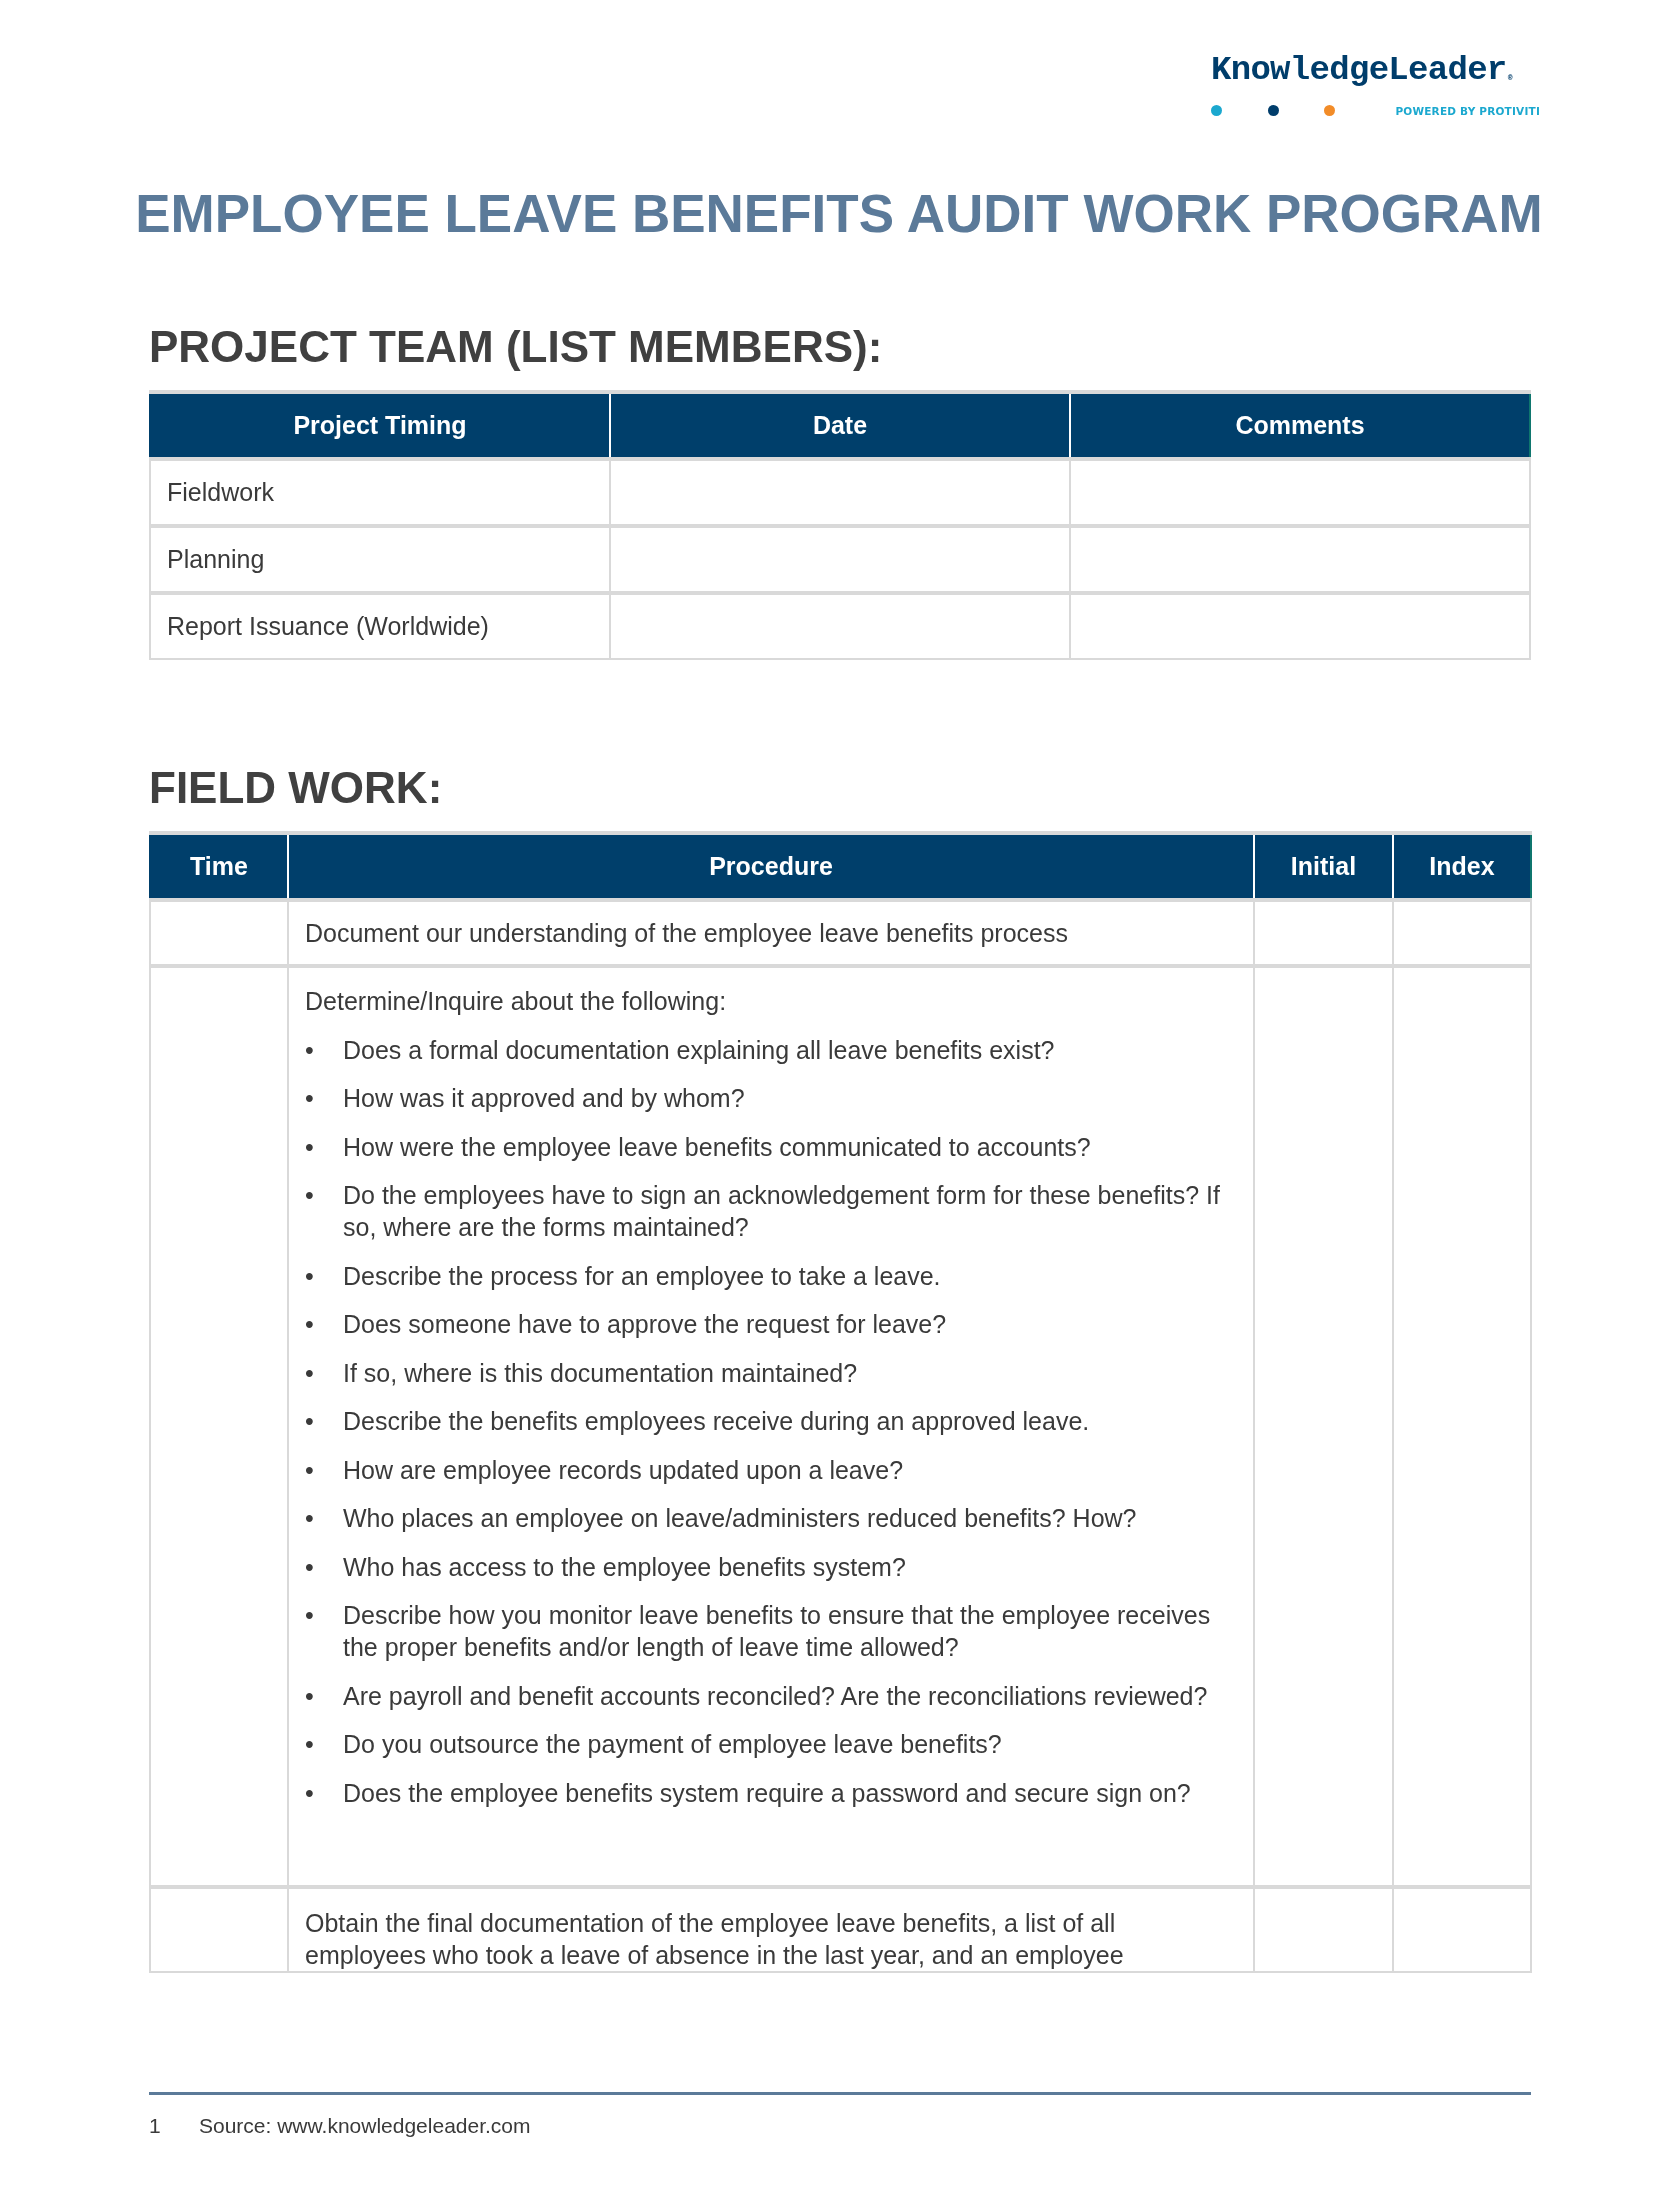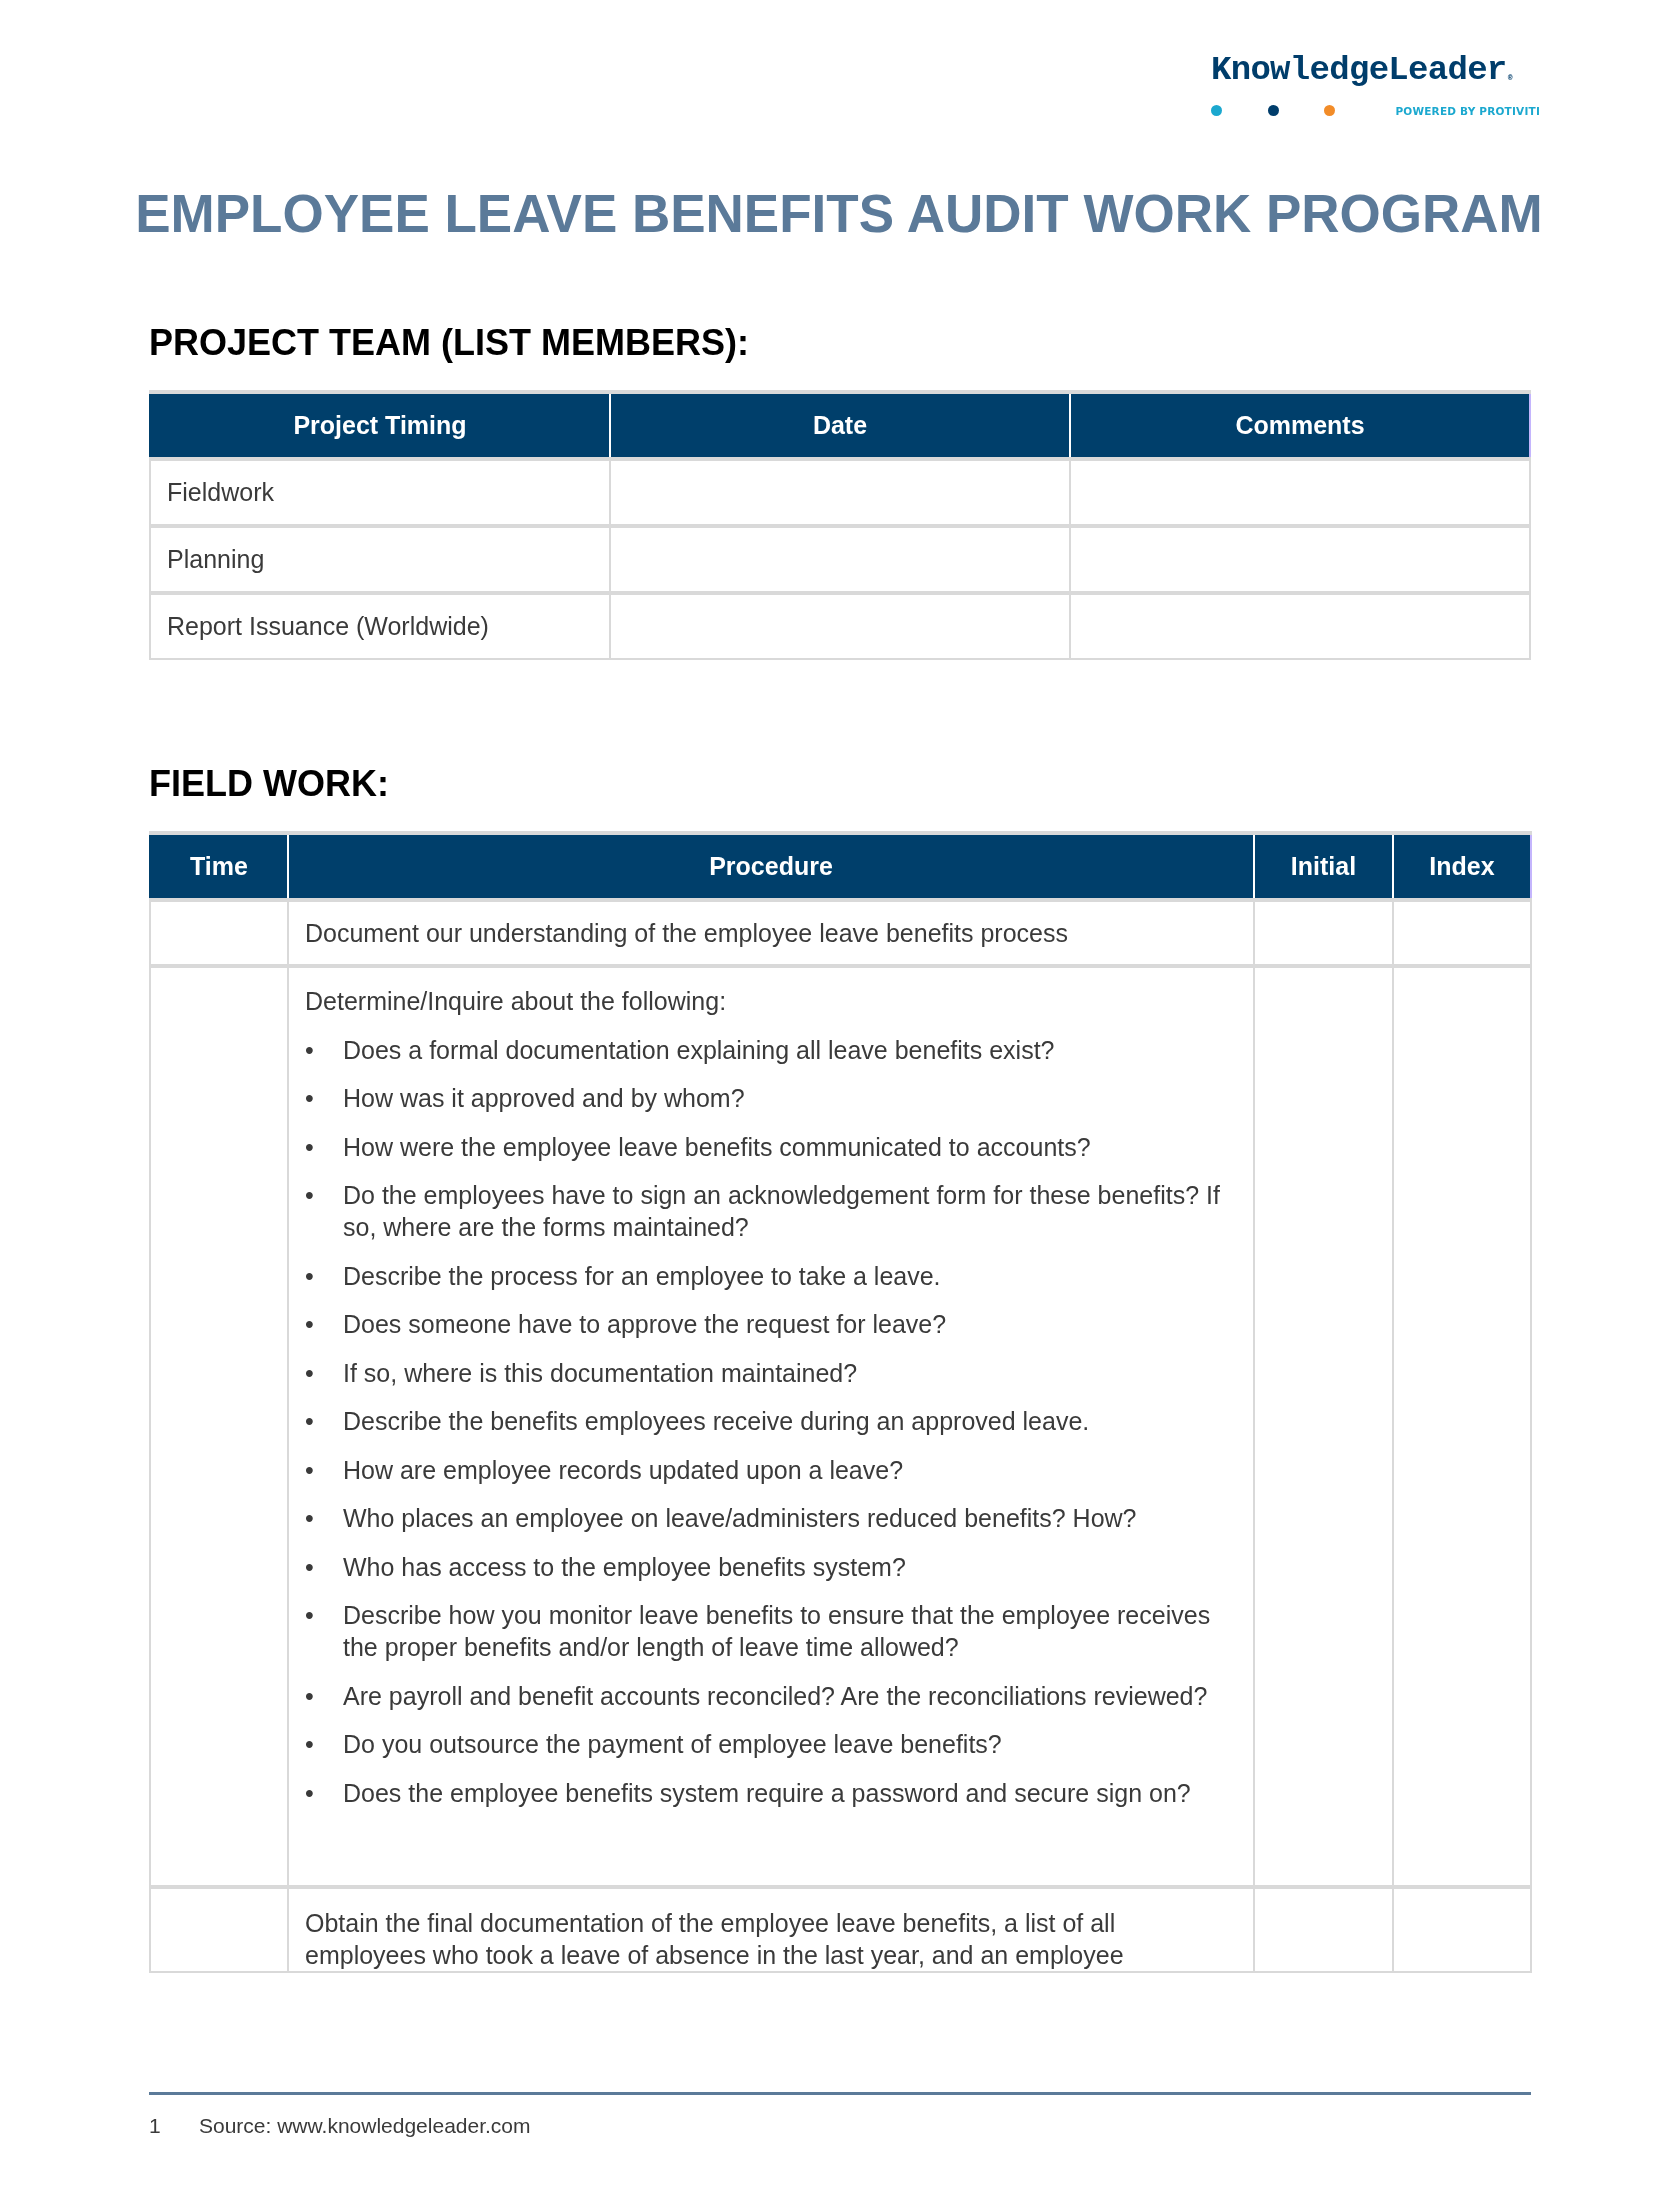--- a/index.html
+++ b/index.html
@@ -11,27 +11,27 @@
                color: #003d6b; letter-spacing: -0.7px; line-height: 39px; white-space: nowrap; }
   .logo-reg { font-size: 8px; vertical-align: top; position: relative; top: 6.6px; margin-left: 1.3px; }
   .logo-sub { display: flex; align-items: center; margin-top: 14.5px; justify-content: space-between; }
   .dot { width: 11.2px; height: 11.2px; border-radius: 50%; display: inline-block; margin-right: 2.6px; }
   .powered { font-family: "DejaVu Sans", sans-serif; font-weight: bold; font-size: 10.5px;
              color: #1ba8cf; margin-left: 14.5px; letter-spacing: 0.2px; }
 
   .title { position: absolute; left: 0; width: 1678px; top: 183px; text-align: center;
            font-weight: bold; font-size: 53px; color: #5b7a99; letter-spacing: 0px; white-space: nowrap; }
 
-  .section-heading { position: absolute; left: 149px; font-weight: bold; font-size: 36px; color: #000000; }
+  .section-heading { position: absolute; left: 149px; font-weight: bold; font-size: 44px; color: #404040; }
 
   table { position: absolute; border-collapse: collapse; table-layout: fixed; }
   th { background: #003f6b; color: #ffffff; font-weight: bold; font-size: 25px;
        text-align: center; border: 2px solid #ffffff; border-top: 4px solid #d9d9d9; padding: 0; }
   th:first-child { border-left: 2px solid #003f6b; }
-  th:last-child { border-right: 2px solid #c4b5fd; }
+  th:last-child { border-right: 2px solid #0f766e; }
   td { border: 2px solid #d9d9d9; font-size: 25px; color: #3a3a3a; vertical-align: middle; padding: 0; }
   tr.row td { border-top: 4px solid #d9d9d9; }
 
   .timing { left: 149px; top: 390px; width: 1382px; }
   .timing th { height: 63px; }
   .timing td { height: 63px; padding-left: 16px; }
 
   .fieldwork { left: 149px; top: 831px; width: 1381px; }
   .fieldwork th { height: 63px; }
   .fieldwork td.proc { padding-left: 16px; padding-right: 10px; line-height: 32px; }

